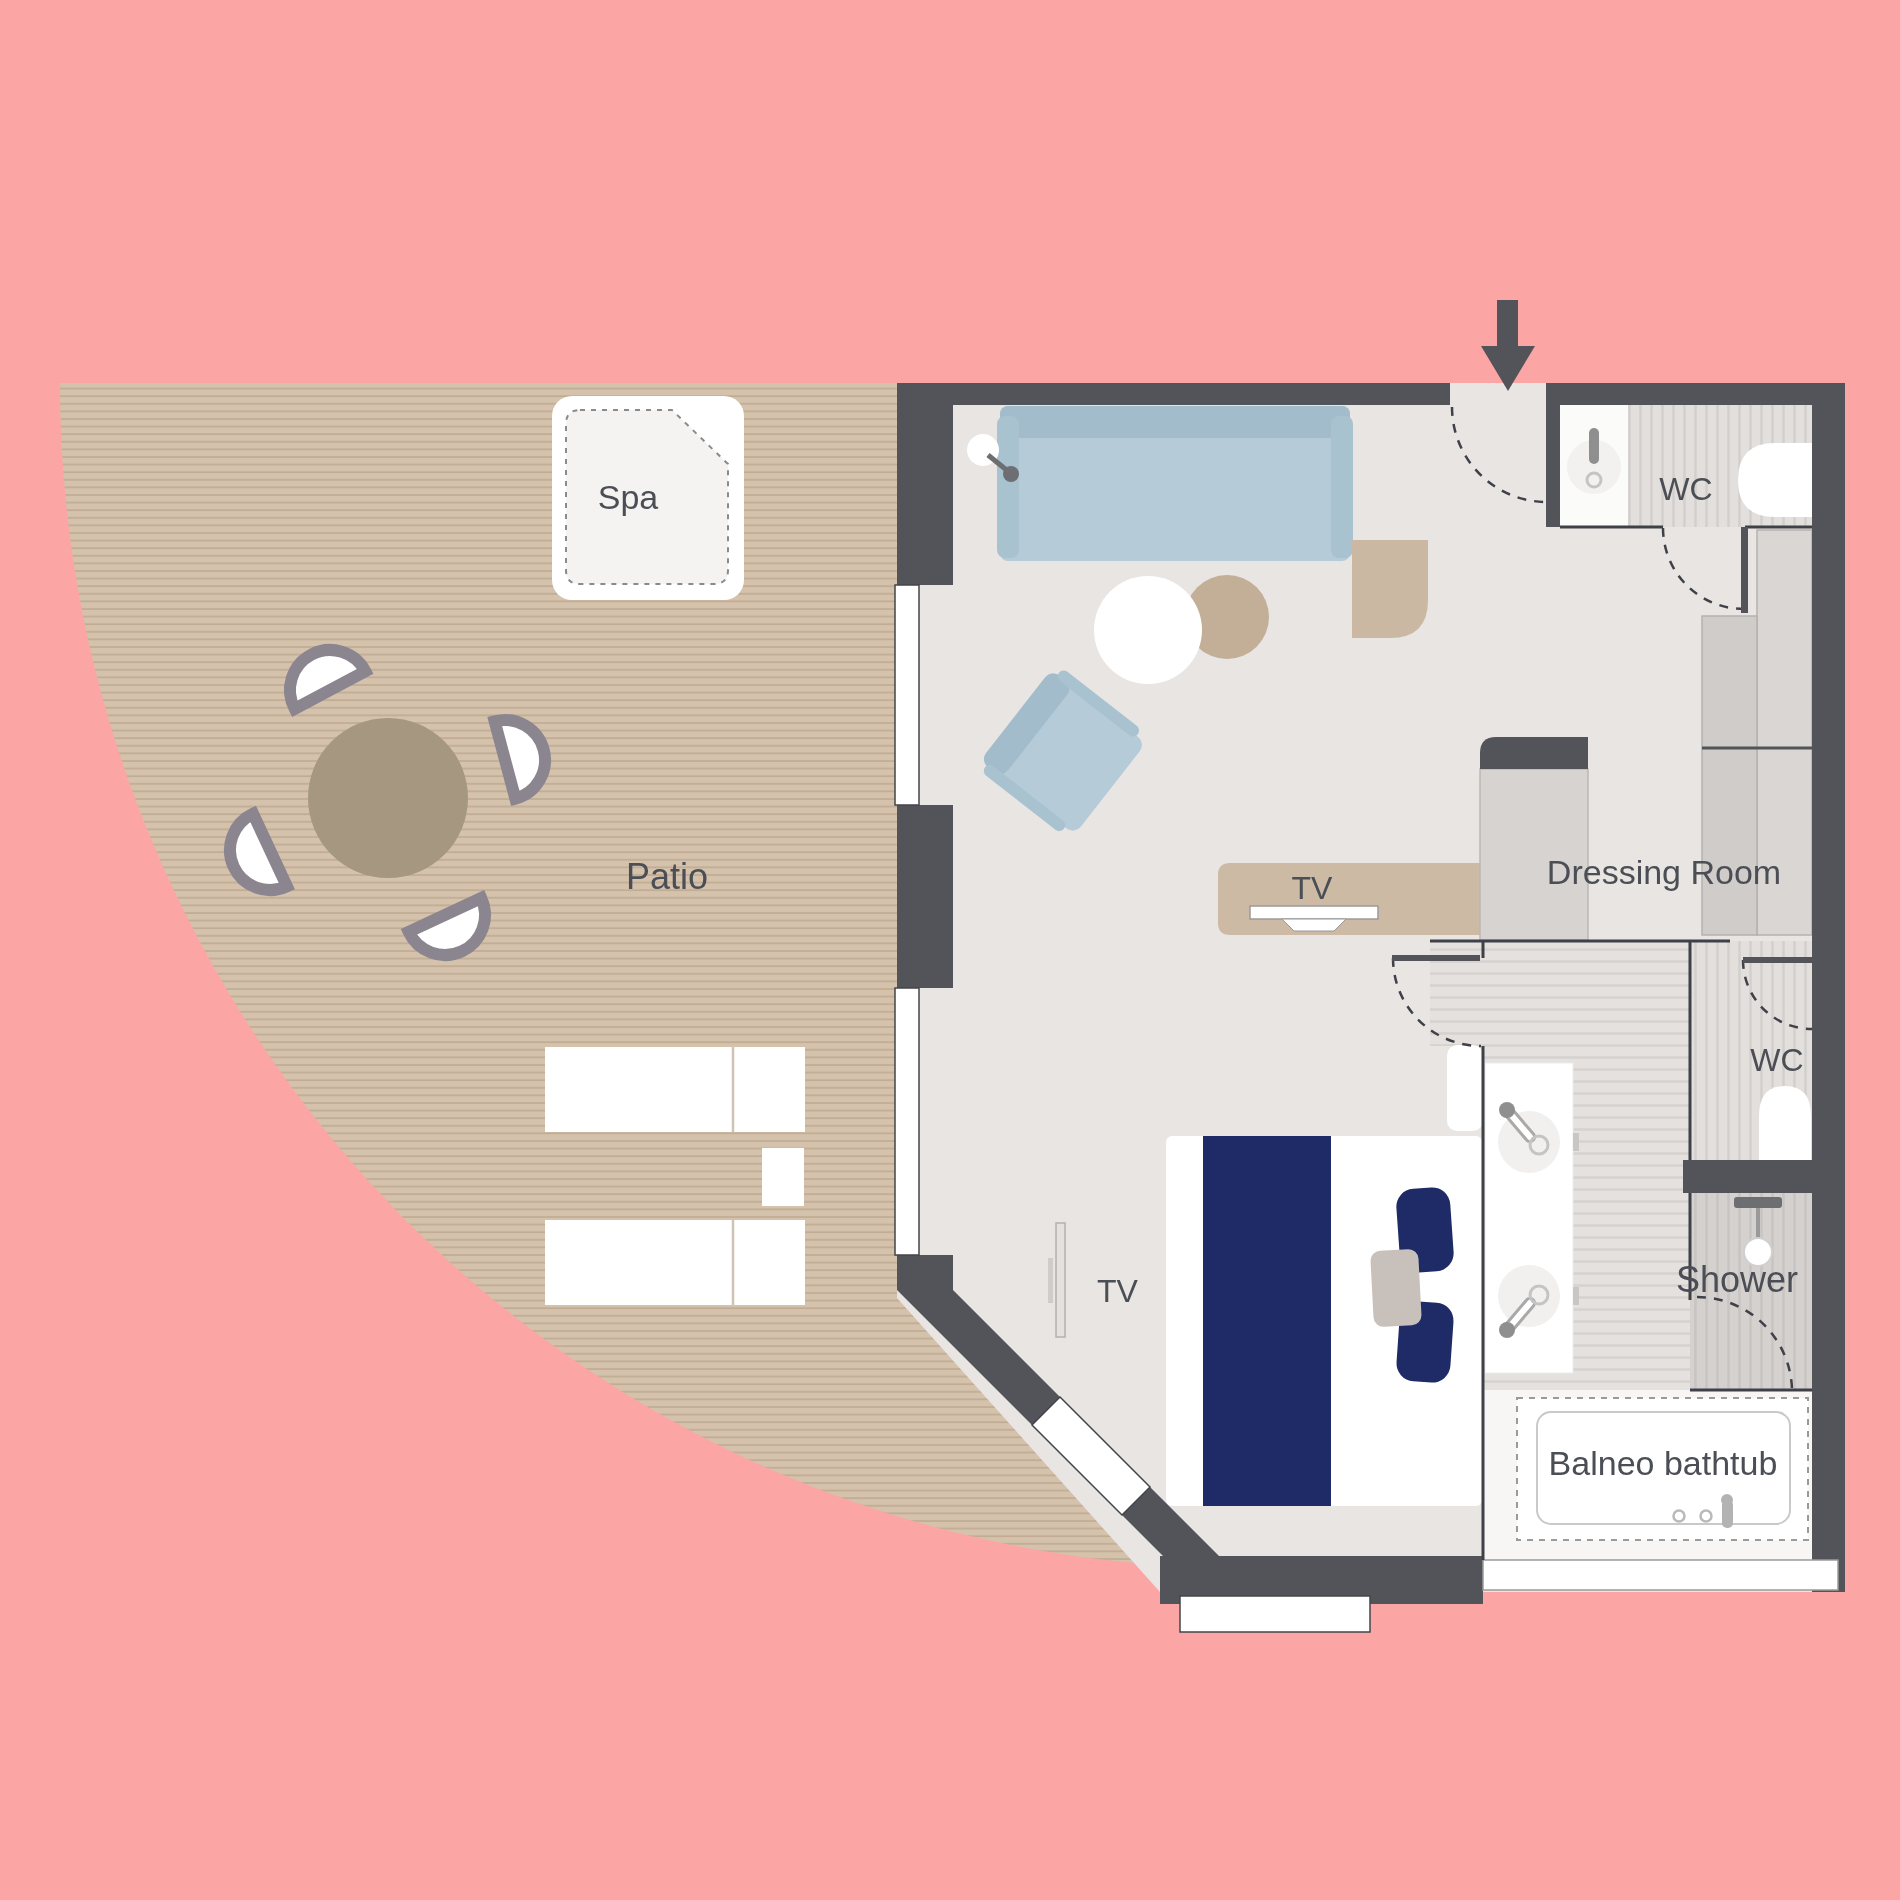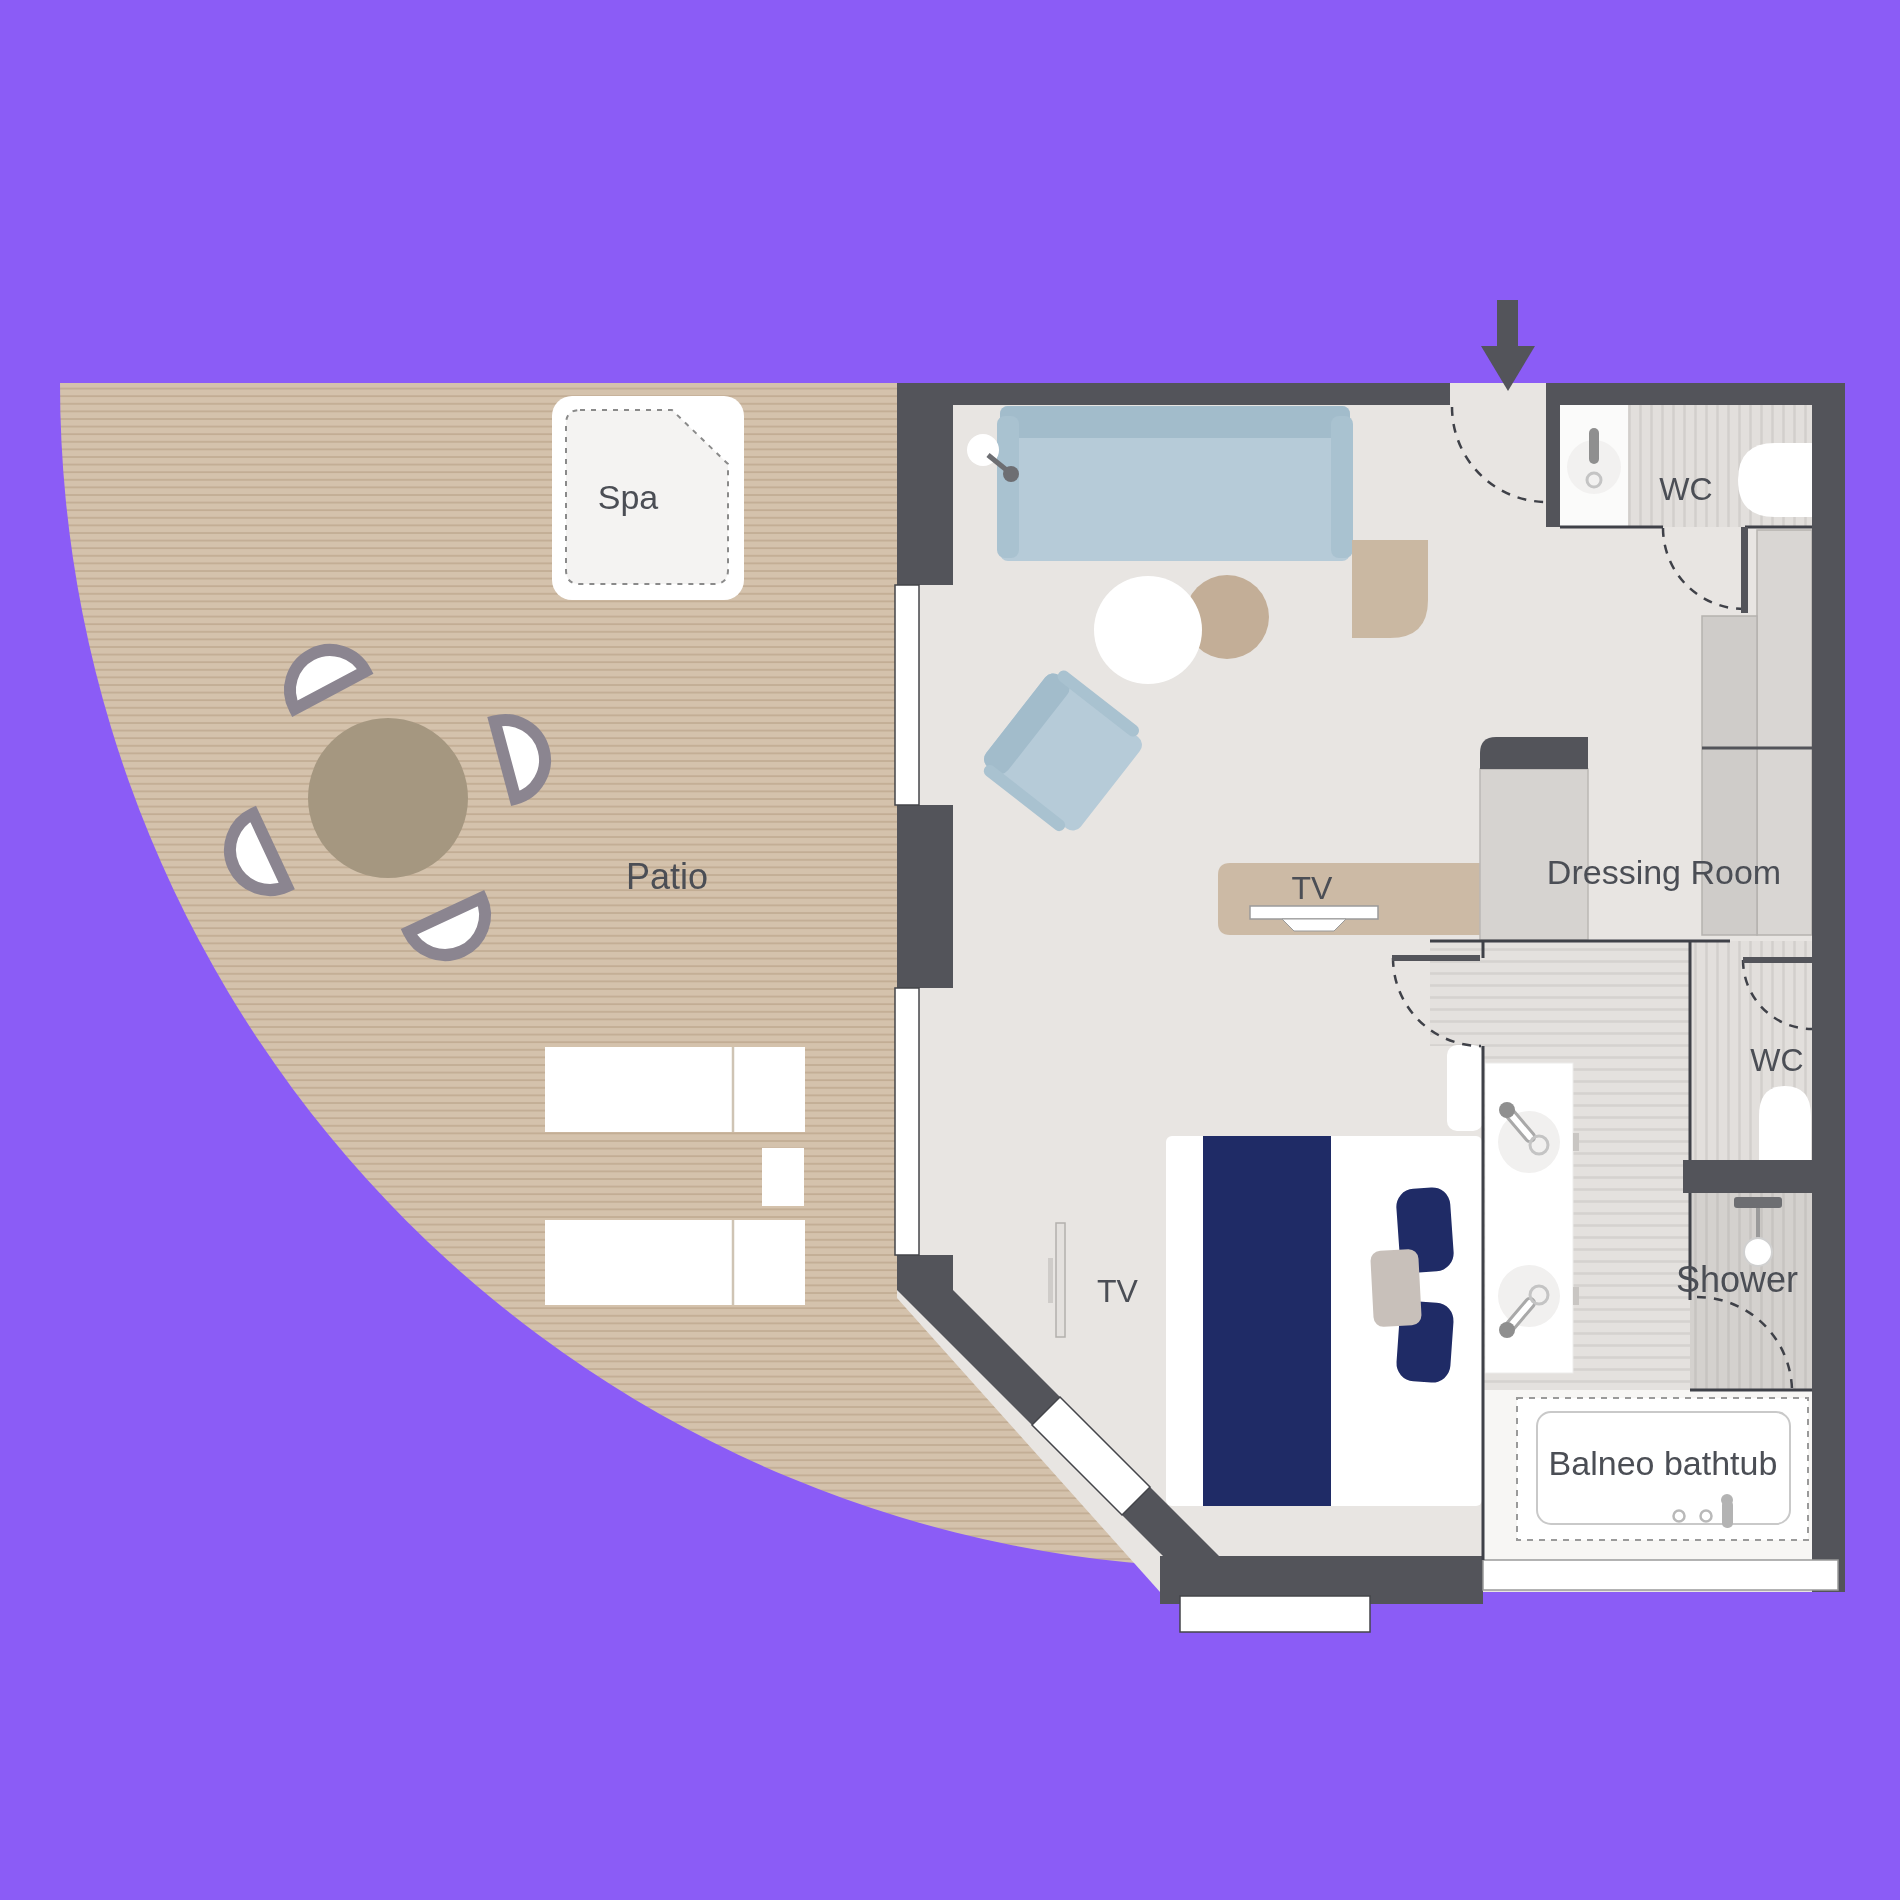--- a/index.html
+++ b/index.html
@@ -1,16 +1,16 @@
 <!DOCTYPE html>
 <html><head>
 <meta charset="utf-8">
 <style>
   html,body{margin:0;padding:0;background:#fff;}
-  .stage{width:1900px;height:1900px;position:relative;background:#8b5cf6;
+  .stage{width:1900px;height:1900px;position:relative;background:#fca5a5;
          font-family:"Liberation Sans", sans-serif;}
   svg{display:block}
   text{fill:#4b4e55;font-family:"Liberation Sans", sans-serif;}
   .room-label{font-size:34px;}
   .small-label{font-size:32px;}
   .big-label{font-size:36px;}
 </style>
 </head>
 <body>
 

